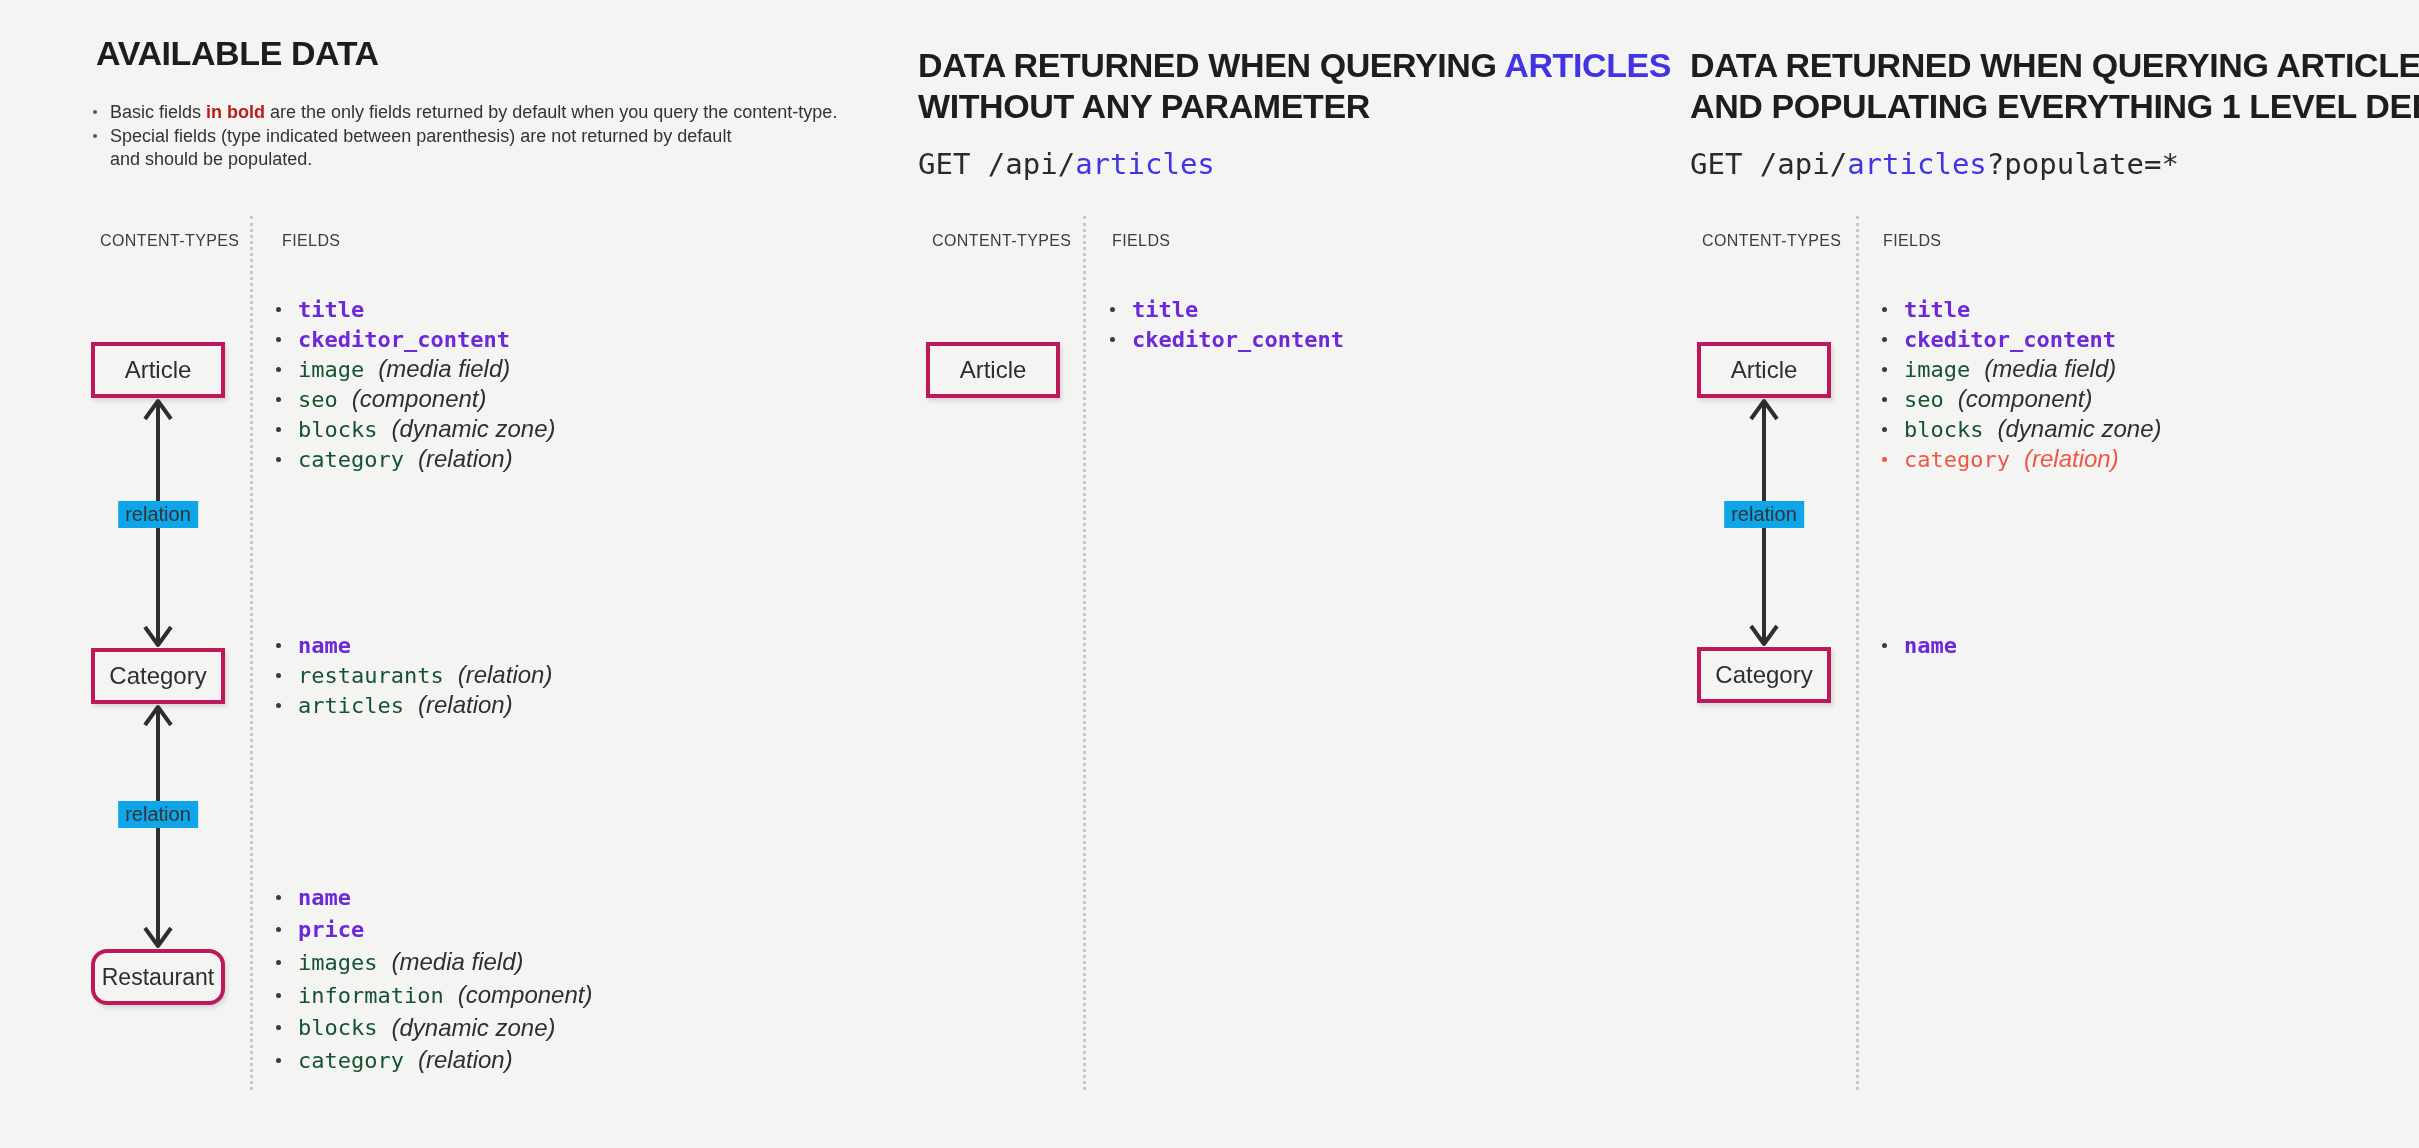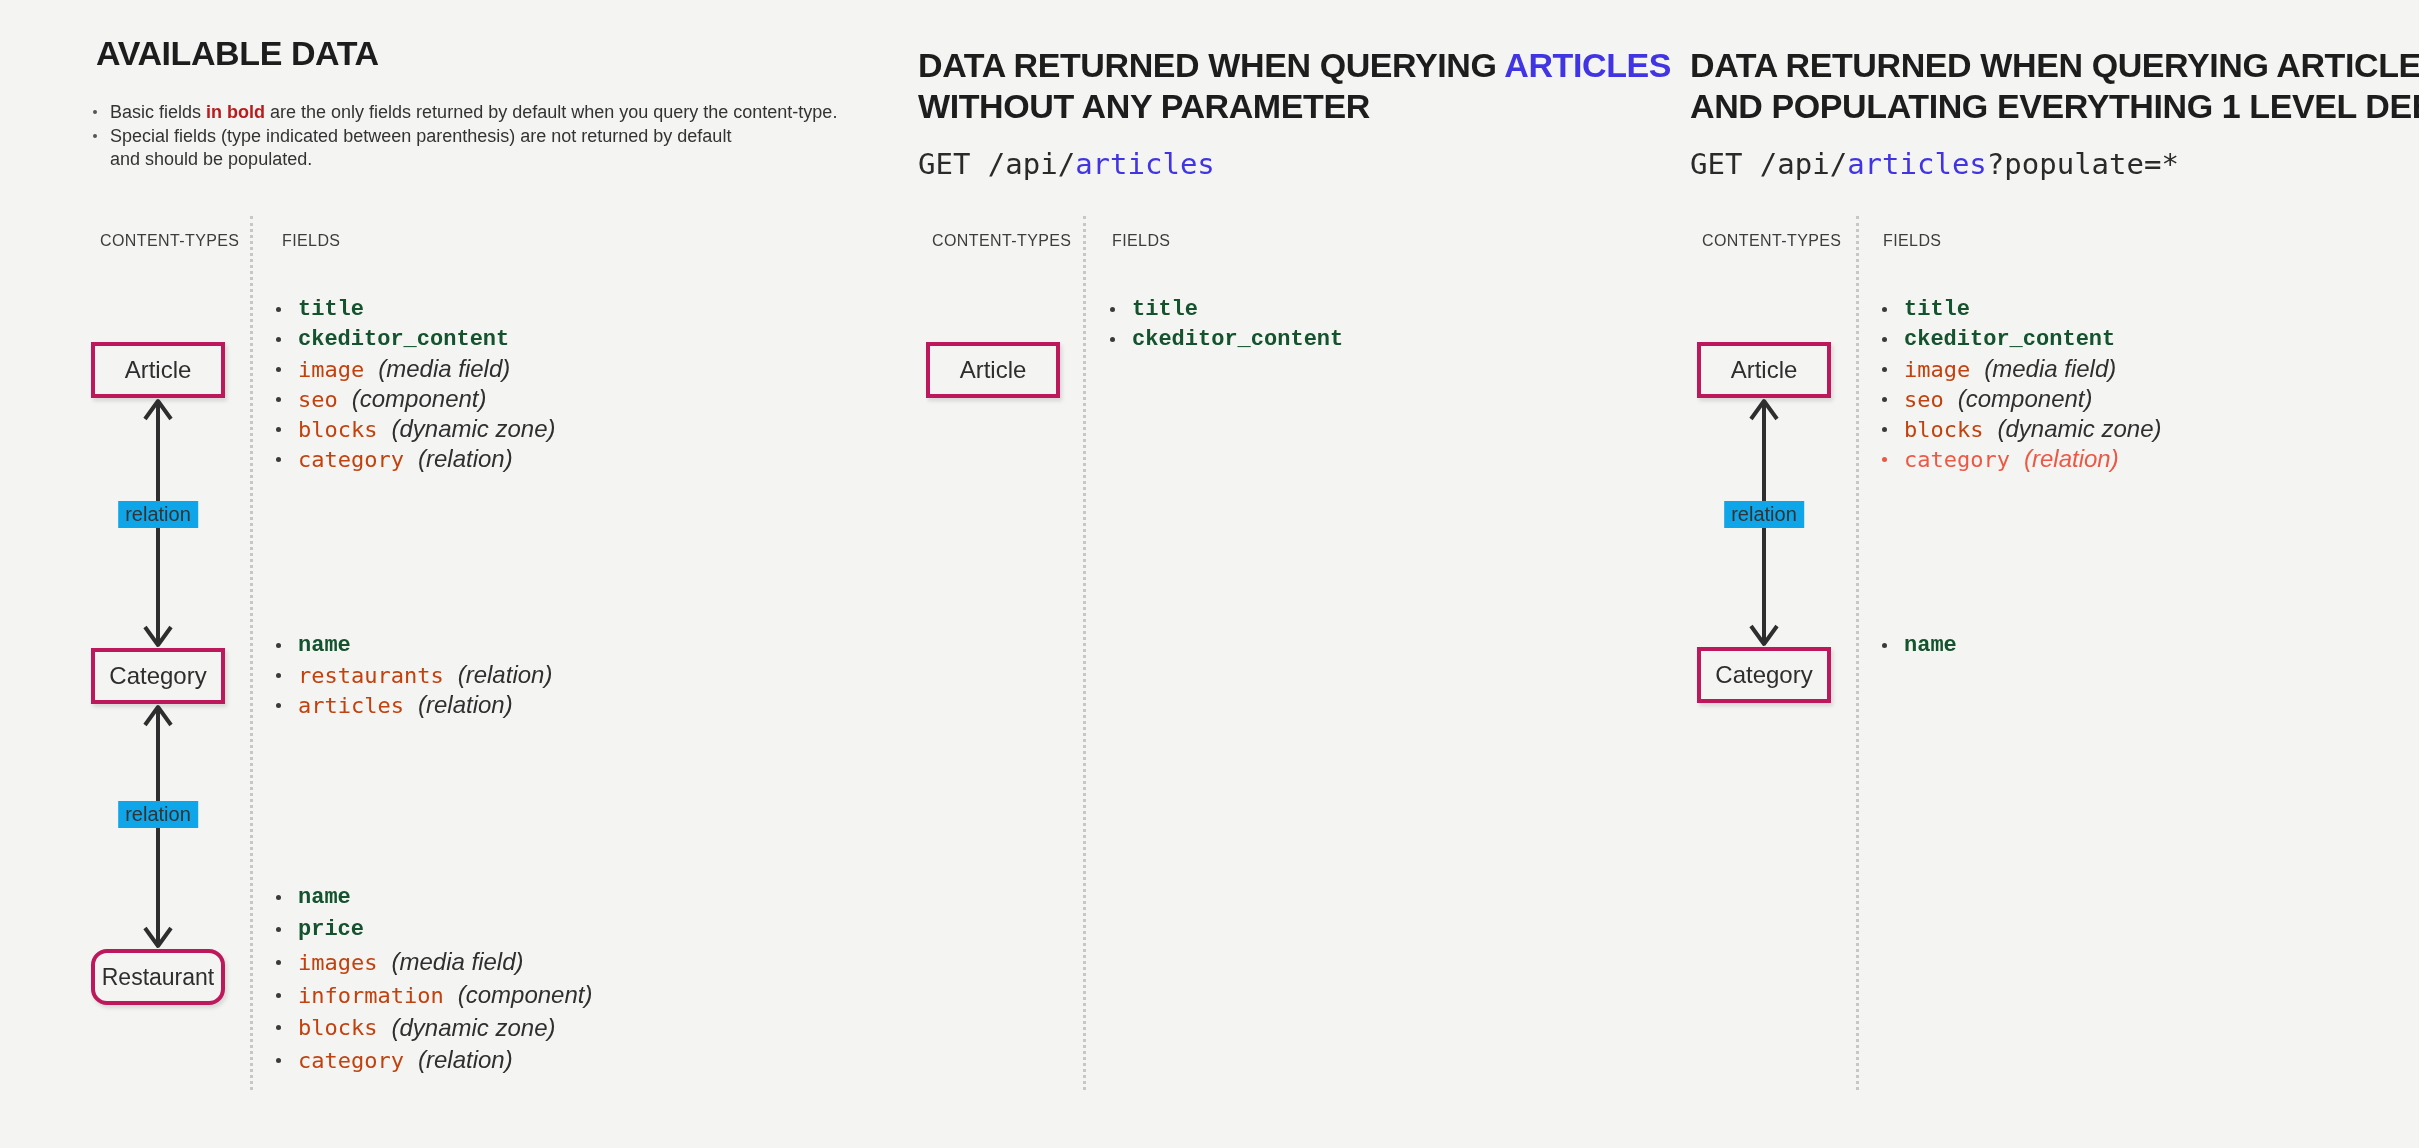--- a/index.html
+++ b/index.html
@@ -28,22 +28,22 @@
     box-shadow:2px 3px 4px rgba(0,0,0,0.12);}
 
   .arrow-svg{position:absolute;overflow:visible;}
   .rel-label{position:absolute;transform:translateX(-50%);background:#0ea5e9;
     padding:2px 7px;font-size:20px;color:#333;white-space:nowrap;}
 
   .field-list{position:absolute;}
   .field-row{display:flex;align-items:center;height:30px;}
   .field-row.tall{height:32.6px;}
   .fdot{width:5px;height:5px;border-radius:50%;background:#3a3a3a;flex:0 0 auto;margin-right:17px;}
-  .fname{font-family:"DejaVu Sans Mono",monospace;font-size:22px;color:#c2410c;white-space:nowrap;}
-  .field-row.bold .fname{font-weight:700;color:#14532d;font-family:Liberation Mono, monospace;}
+  .fname{font-family:"DejaVu Sans Mono",monospace;font-size:22px;color:#14532d;white-space:nowrap;}
+  .field-row.bold .fname{font-weight:700;color:#6d28d9;}
   .ftype{font-size:24px;color:#2f2f2f;margin-left:14px;white-space:nowrap;font-style:italic;}
   .field-row.redrow .fdot{background:#ee5743;}
   .field-row.redrow .fname,.field-row.redrow .ftype{color:#ee5743;}
 
   .request{position:absolute;font-family:"DejaVu Sans Mono",monospace;font-size:29px;
     color:#2a2a2a;white-space:nowrap;}
 </style>
 </head>
 <body>
 

